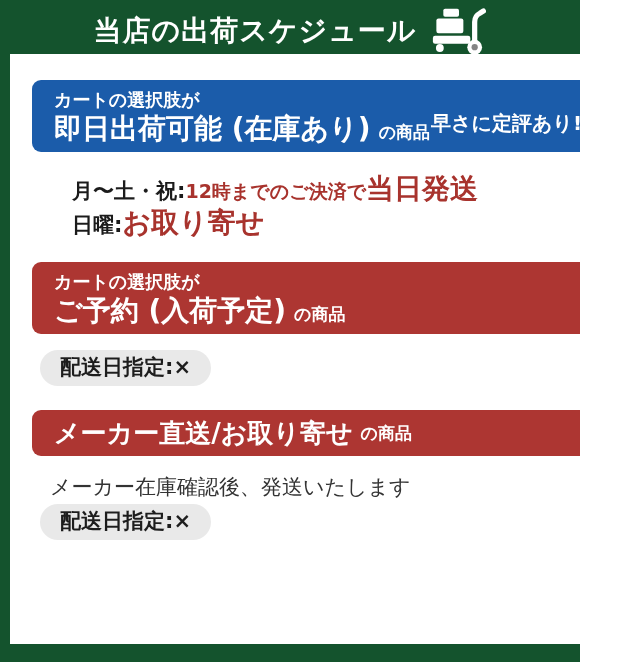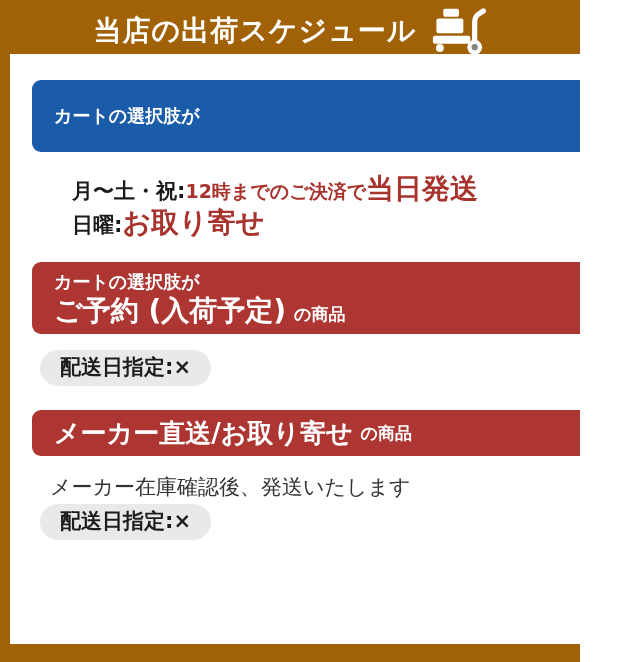--- a/index.html
+++ b/index.html
@@ -1,19 +1,19 @@
 <!DOCTYPE html>
 <html><head>
 <meta charset="utf-8">
 <style>
   * { margin:0; padding:0; box-sizing:border-box; }
   html,body { background:#fff; }
   body { width:640px; font-family:"DejaVu Sans","Liberation Sans",sans-serif; }
 
-  .frame { position:relative; width:580px; height:662px; background:#a16207; overflow:hidden; }
+  .frame { position:relative; width:580px; height:662px; background:#14532d; overflow:hidden; }
 
   .header { height:62px; display:flex; align-items:center; justify-content:center; gap:16px; }
   .title { color:#ffffff; font-size:28px; font-weight:bold; letter-spacing:1px; }
   .truck-svg { display:block; }
 
   .content { position:absolute; left:10px; top:54px; width:618px; height:590px;
              background:#ffffff; padding:26px 22px 0 22px; }
 
   .banner { border-radius:9px; color:#ffffff; padding:0 22px; position:relative; }
   .banner.blue { background:#1b5caa; }
@@ -62,20 +62,24 @@
       <circle cx="49" cy="45" r="8.5" fill="#ffffff"></circle>
       <circle cx="49" cy="45" r="3.6" fill="#848484"></circle>
     </svg>
   </div>
 
   <div class="content">
 
     
     <div class="banner blue two-line banner-instock">
       <div class="b-l1">カートの選択肢が</div>
+      <div class="b-l2">
+        <span class="b-big">即日出荷可能 (在庫あり)</span><span class="b-suffix">の商品</span>
+      </div>
+      <div class="b-note">早さに定評あり!</div>
     </div>
 
     <div class="para para-instock">
       <div class="line">
         <span class="lbl">月〜土・祝:</span><span class="red-sm">12時までのご決済で</span><span class="red-big">当日発送</span>
       </div>
       <div class="line">
         <span class="lbl">日曜:</span><span class="red-big">お取り寄せ</span>
       </div>
     </div>

